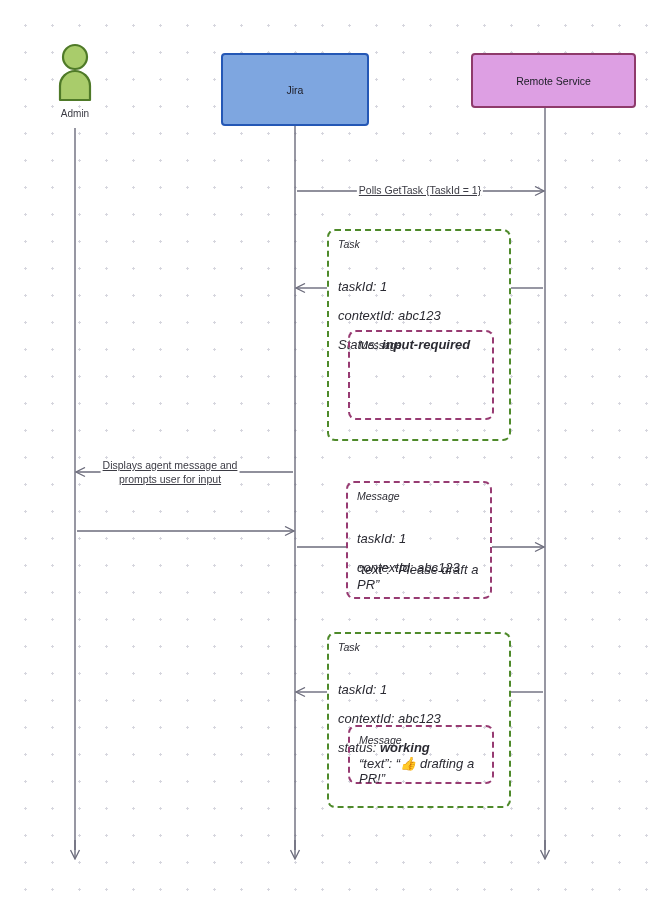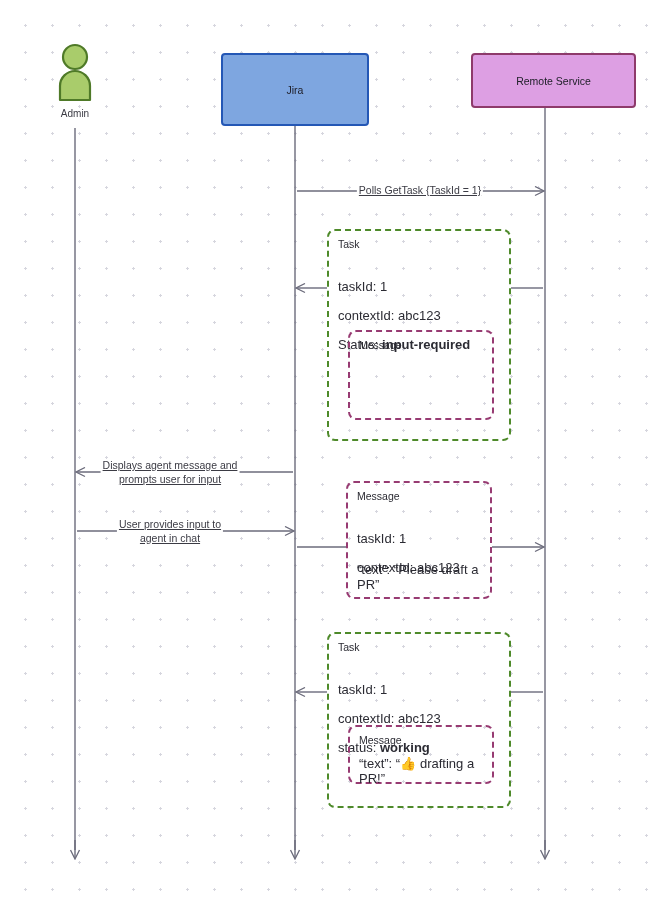--- a/index.html
+++ b/index.html
@@ -46,20 +46,21 @@
     color: #3b3b44;
     text-align: center;
     transform: translateX(-50%);
   }
   
   .frag {
     position: absolute;
     box-sizing: border-box;
     border-radius: 8px;
     background: transparent;
+    font-style: italic;
   }
   .frag-task {
     border: 2.5px dashed #4e8a2a;
   }
   .frag-msg {
     border: 2.5px dashed #973b72;
   }
   .frag-title {
     position: absolute;
     font-size: 10.5px;
@@ -161,22 +162,20 @@
 
   <div class="participant-box" style="left:471px; top:53px; width:165px; height:55px; background:#DD9FE3; border:2.2px solid #8E3A6B;">
     <div class="participant-title">Remote Service</div>
   </div>
 
   <div class="msg-label" style="left:420px; top:184px;">Polls GetTask {TaskId = 1}</div>
 
   <div class="msg-label" style="left:170px; top:459px;">Displays agent message and
 prompts user for input</div>
 
-  <div class="msg-label" style="left:170px; top:518px;">User provides input to
-agent in chat</div>
 
   <div class="frag frag-task" style="left:327px; top:229px; width:184px; height:212px;">
     <div class="frag-title">Task</div>
     <div class="frag-body" style="top:34px;">
       <span>taskId: 1</span><br>
       <span>contextId: abc123</span><br>
       <span>Status: </span><b>input-required</b>
     </div>
 
     <div class="frag frag-msg" style="left:19px; top:99px; width:146px; height:90px;">

